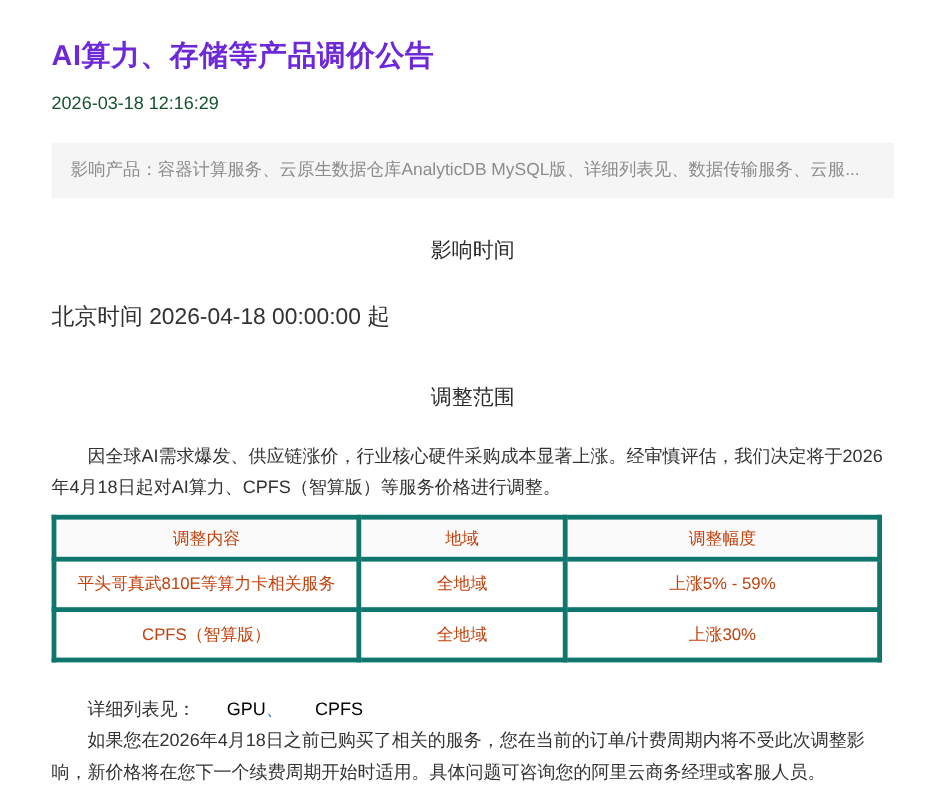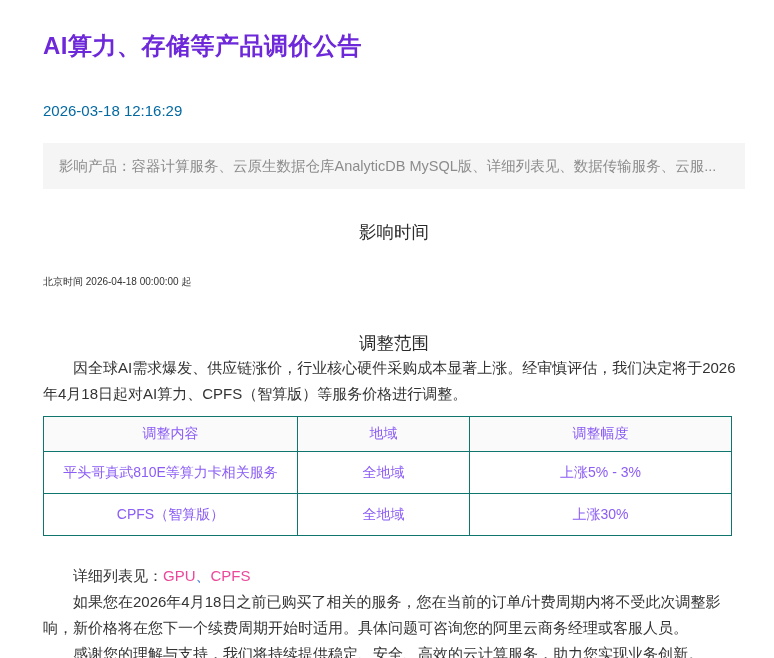--- a/index.html
+++ b/index.html
@@ -13,23 +13,23 @@
   .container { padding: 0 29px 0 43px; }
 
   .page-title {
     margin-top: 30px;
     font-size: 24px;
     font-weight: 700;
     color: #6d28d9;
     letter-spacing: 0.5px;
   }
   .publish-date {
-    margin-top: 40px;
+    margin-top: 16px;
     font-size: 15px;
-    color: #0369a1;
+    color: #14532d;
   }
   .banner {
     margin-top: 24px;
     height: 46px;
     line-height: 46px;
     background: #f5f5f5;
     color: #8c8c8c;
     font-size: 14.5px;
     padding: 0 16px;
     white-space: nowrap;
@@ -39,63 +39,65 @@
   .section-heading {
     margin-top: 31px;
     font-size: 17.5px;
     font-weight: 400;
     color: #2b2b2b;
     text-align: center;
   }
   .section-heading.second { margin-top: 42px; }
   .impact-time-text {
     margin-top: 31px;
-    font-size: 10px;
+    font-size: 19px;
     color: #333333;
   }
   .intro-para {
+    margin-top: 25px;
     font-size: 15px;
     line-height: 26px;
     text-indent: 2em;
     color: #333333;
   }
   table.price-table {
     margin-top: 9px;
     width: 688px;
     border-collapse: collapse;
     table-layout: fixed;
   }
   .price-table th, .price-table td {
-    border: 1px solid #0f766e;
+    border: 4px solid #0f766e;
     text-align: center;
     font-size: 14px;
-    color: #8b5cf6;
+    color: #c2410c;
     font-weight: 400;
   }
   .price-table th {
     background: #fafafa;
     height: 35px;
     font-weight: 500;
   }
   .price-table td { height: 42px; background: #ffffff; }
   .col-content { width: 254px; }
   .col-region  { width: 172px; }
   .col-range   { width: 262px; }
 
   .bottom-block {
     margin-top: 27px;
     font-size: 15px;
     line-height: 26px;
     color: #333333;
   }
   .bottom-block p { text-indent: 2em; }
   a.inline-link {
-    color: #ec4899;
+    color: #000000;
     text-decoration: none;
     cursor: pointer;
+    margin-left: 26px;
   }
   .link-separator { color: #3572e0; }
 </style>
 </head>
 <body>
 
 <div class="container">
 
   <h1 class="page-title">AI算力、存储等产品调价公告</h1>
 
@@ -116,21 +118,21 @@
       <tr>
         <th class="col-content">调整内容</th>
         <th class="col-region">地域</th>
         <th class="col-range">调整幅度</th>
       </tr>
     </thead>
     <tbody>
       <tr>
         <td>平头哥真武810E等算力卡相关服务</td>
         <td>全地域</td>
-        <td>上涨5% - 3%</td>
+        <td>上涨5% - 59%</td>
       </tr>
       <tr>
         <td>CPFS（智算版）</td>
         <td>全地域</td>
         <td>上涨30%</td>
       </tr>
     </tbody>
   </table>
 
   <div class="bottom-block">

